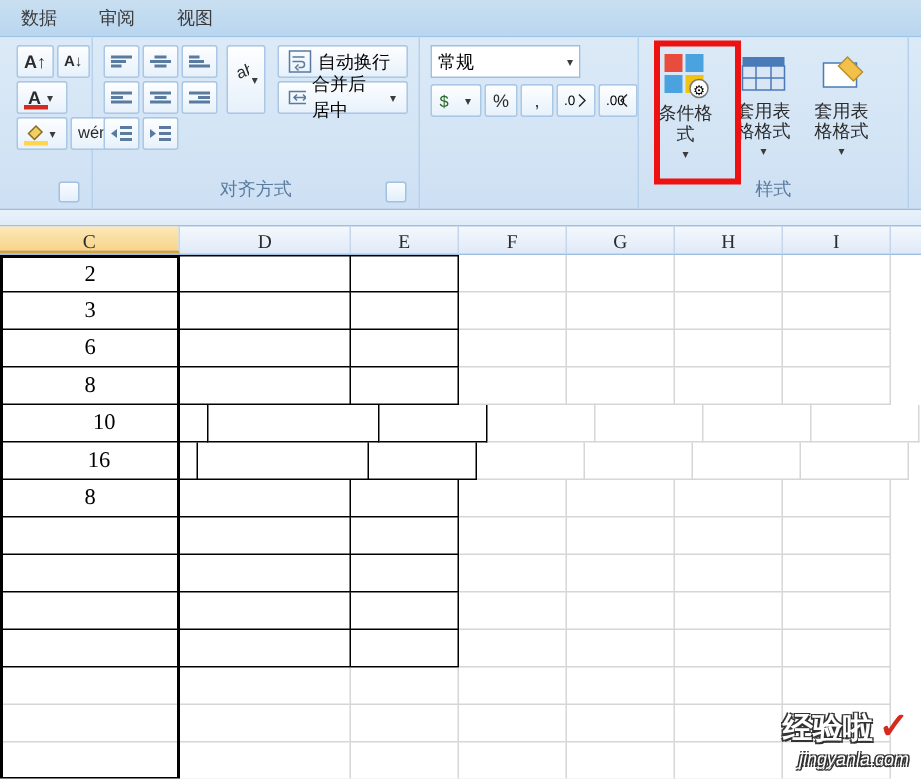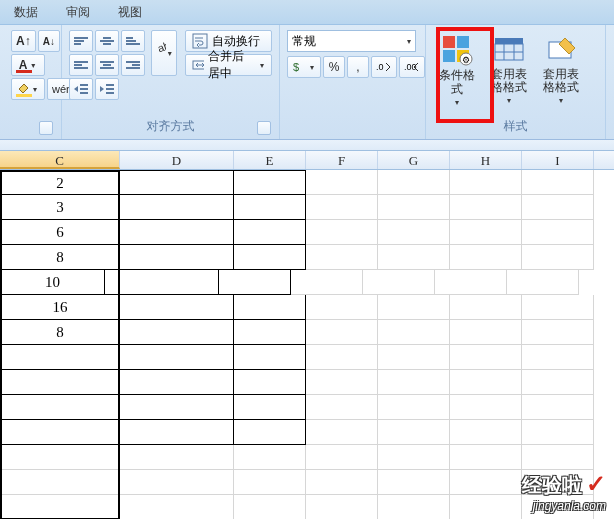--- a/index.html
+++ b/index.html
@@ -100,21 +100,21 @@
     margin:1px;
     display:flex;
     align-items:center;
     padding:0 6px;
     cursor:pointer;
     gap:4px;
   }
   
   .combo {
     height:22px;
-    width:129px;
+    width:100px;
     background:#fff;
     border:1px solid #9fbfe0;
     display:flex;
     align-items:center;
     justify-content:space-between;
     padding:0 4px;
     cursor:pointer;
     margin:1px;
     text-align:right;
   }
@@ -494,30 +494,30 @@
       <div class="grid-row">
         <div class="cell bold-border bold-border-left" style="width: 120px;">8</div>
         <div class="cell bold-border" style="width: 114px;"></div>
         <div class="cell bold-border" style="width: 72px;"></div>
         <div class="cell" style="width: 72px;"></div>
         <div class="cell" style="width: 72px;"></div>
         <div class="cell" style="width: 72px;"></div>
         <div class="cell" style="width: 72px;"></div>
       </div>
       <div class="grid-row">
-        <div class="cell bold-border bold-border-left" style="width: 105px;">10</div>
-        <div class="cell bold-border" style="width: 114px;"></div>
-        <div class="cell bold-border" style="width: 72px;"></div>
-        <div class="cell" style="width: 72px;"></div>
-        <div class="cell" style="width: 72px;"></div>
-        <div class="cell" style="width: 72px;"></div>
-        <div class="cell" style="width: 72px;"></div>
-      </div>
-      <div class="grid-row">
-        <div class="cell bold-border bold-border-left" style="width: 120px;">16</div>
+        <div class="cell bold-border bold-border-left" style="width: 139px;">10</div>
+        <div class="cell bold-border" style="width: 114px;"></div>
+        <div class="cell bold-border" style="width: 72px;"></div>
+        <div class="cell" style="width: 72px;"></div>
+        <div class="cell" style="width: 72px;"></div>
+        <div class="cell" style="width: 72px;"></div>
+        <div class="cell" style="width: 72px;"></div>
+      </div>
+      <div class="grid-row">
+        <div class="cell bold-border bold-border-left" style="width: 132px;">16</div>
         <div class="cell bold-border" style="width: 114px;"></div>
         <div class="cell bold-border" style="width: 72px;"></div>
         <div class="cell" style="width: 72px;"></div>
         <div class="cell" style="width: 72px;"></div>
         <div class="cell" style="width: 72px;"></div>
         <div class="cell" style="width: 72px;"></div>
       </div>
       <div class="grid-row">
         <div class="cell bold-border bold-border-left" style="width: 120px;">8</div>
         <div class="cell bold-border" style="width: 114px;"></div>

